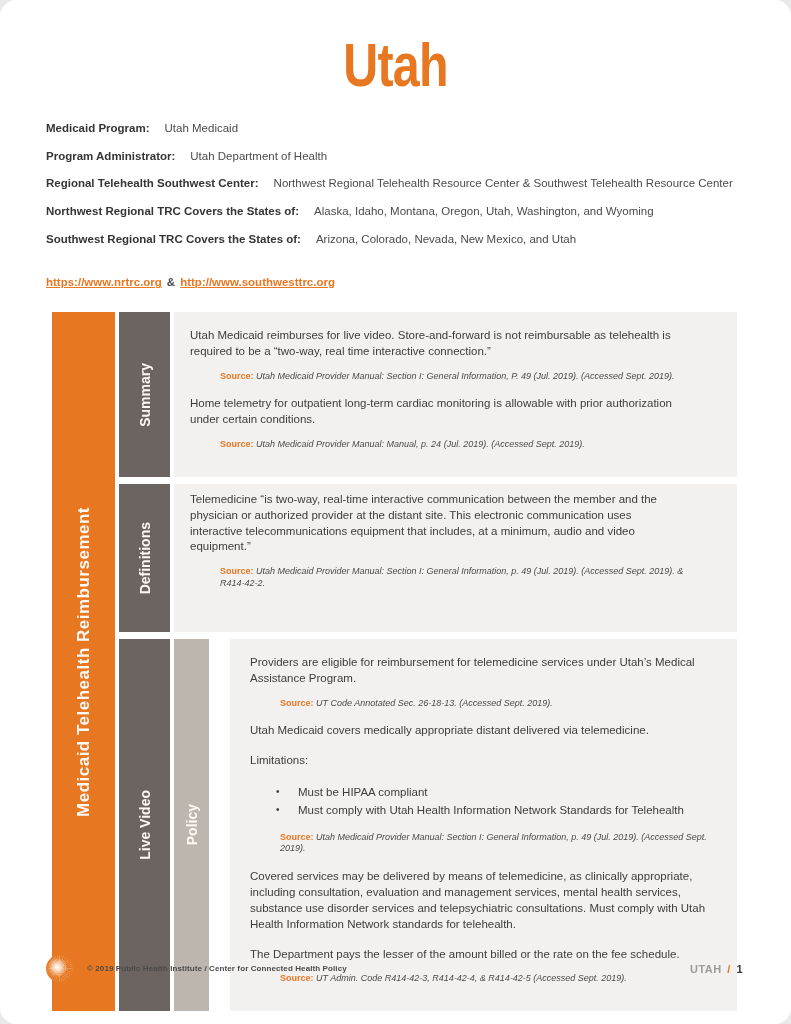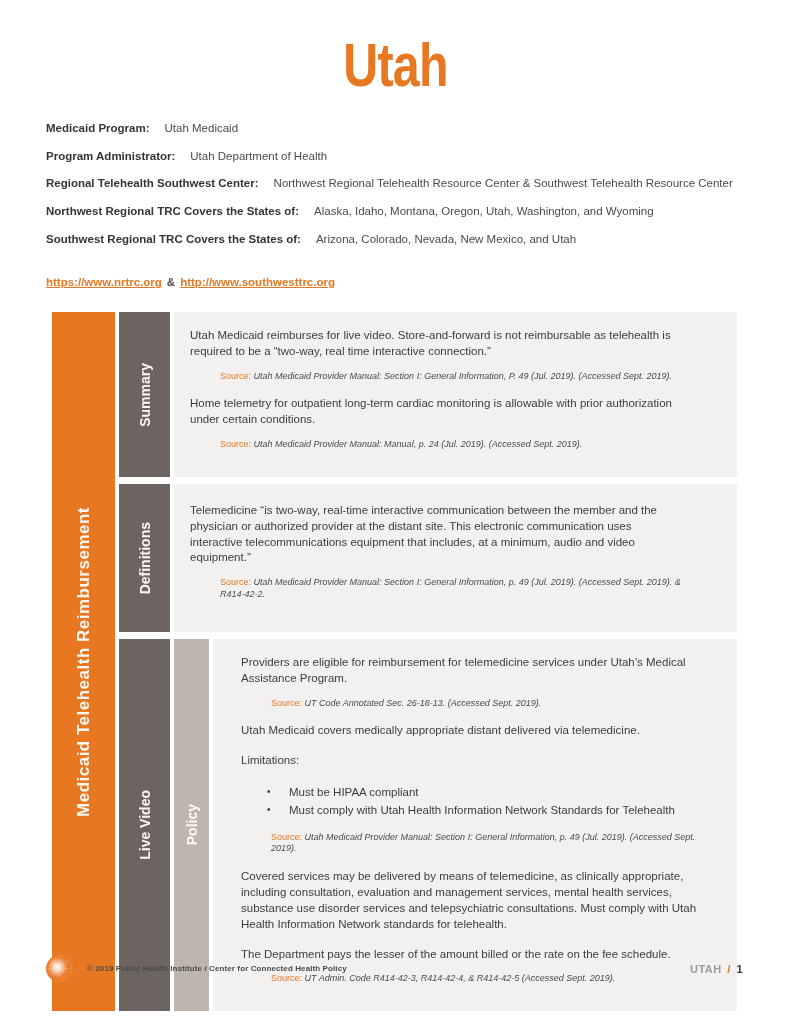--- a/index.html
+++ b/index.html
@@ -13,20 +13,21 @@
   *{box-sizing:border-box;margin:0;padding:0;}
   html,body{background:#e9e9e9;}
   body{display:flex;justify-content:center;}
   .doc{
     position:relative;
     width:791px;height:1024px;
     background:#ffffff;
     font-family:"Liberation Sans", sans-serif;
     color:var(--text);
     overflow:hidden;
+    border-radius:16px;
   }
   
   .title{
     margin-top:34px;
     text-align:center;
     font-size:62px;
     line-height:1.0;
     font-weight:bold;
     color:var(--accent);
     transform:scaleX(0.78);
@@ -73,28 +74,28 @@
   .label-col.dark{background:var(--col-dark);}
   .label-col.light{width:35px;flex:0 0 35px;background:var(--col-light);}
   .content{
     flex:1;
     background:var(--content-bg);
     padding:16px 30px 12px 16px;
     font-size:11.5px;
     line-height:1.38;
     color:var(--text);
   }
-  .content.policy-pad{padding-left:28px;}
+  .content.policy-pad{padding-left:20px;margin-left:17px;}
   .content p.body{max-width:497px;margin-bottom:11px;}
   .content p.src{
     margin:1px 0 14px 30px;
     font-size:9px;
     line-height:1.3;
   }
-  .src .src-label{color:var(--accent);font-weight:normal;font-style:normal;text-align:right;}
+  .src .src-label{color:var(--accent);font-weight:bold;font-style:normal;text-align:right;}
   .src .src-text{color:#4a4a4a;font-style:italic;}
   ul.bullets{list-style:none;margin:2px 0 13px 24px;max-width:480px;}
   ul.bullets li{padding-left:24px;position:relative;margin-bottom:2px;}
   ul.bullets li::before{content:"•";position:absolute;left:2px;top:0;font-size:10px;}
   
   .footer{
     position:absolute;
     left:46px;right:48px;bottom:42px;
     display:flex;align-items:center;justify-content:space-between;
   }
@@ -155,21 +156,21 @@
           <p class="src"><span class="src-label">Source:</span> <span class="src-text">Utah Medicaid Provider Manual: Section I: General Information, P. 49 (Jul. 2019). (Accessed Sept. 2019).</span></p>
           <p class="body">Home telemetry for outpatient long-term cardiac monitoring is allowable with prior authorization under certain conditions.</p>
           <p class="src"><span class="src-label">Source:</span> <span class="src-text">Utah Medicaid Provider Manual: Manual, p. 24 (Jul. 2019). (Accessed Sept. 2019).</span></p>
         </div>
       </div>
 
       <div class="row" style="min-height:148px;">
         <div class="label-col dark">
           <span class="vtext row-lbl">Definitions</span>
         </div>
-        <div class="content" style="padding-top:19px;">
+        <div class="content" style="padding-top:8px;">
           <p class="body">Telemedicine “is two-way, real-time interactive communication between the member and the physician or authorized provider at the distant site. This electronic communication uses interactive telecommunications equipment that includes, at a minimum, audio and video equipment.”</p>
           <p class="src"><span class="src-label">Source:</span> <span class="src-text">Utah Medicaid Provider Manual: Section I: General Information, p. 49 (Jul. 2019). (Accessed Sept. 2019). &amp; R414-42-2.</span></p>
         </div>
       </div>
 
       <div class="row" style="min-height:335px;">
         <div class="label-col dark">
           <span class="vtext row-lbl">Live Video</span>
         </div>
         <div class="label-col light">

